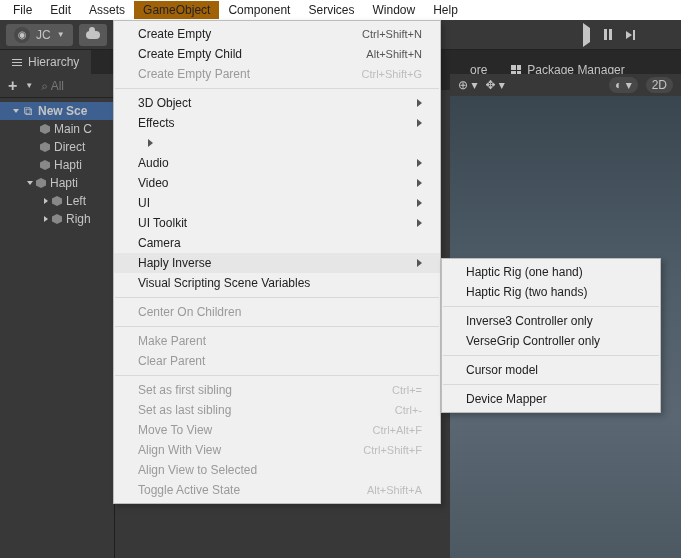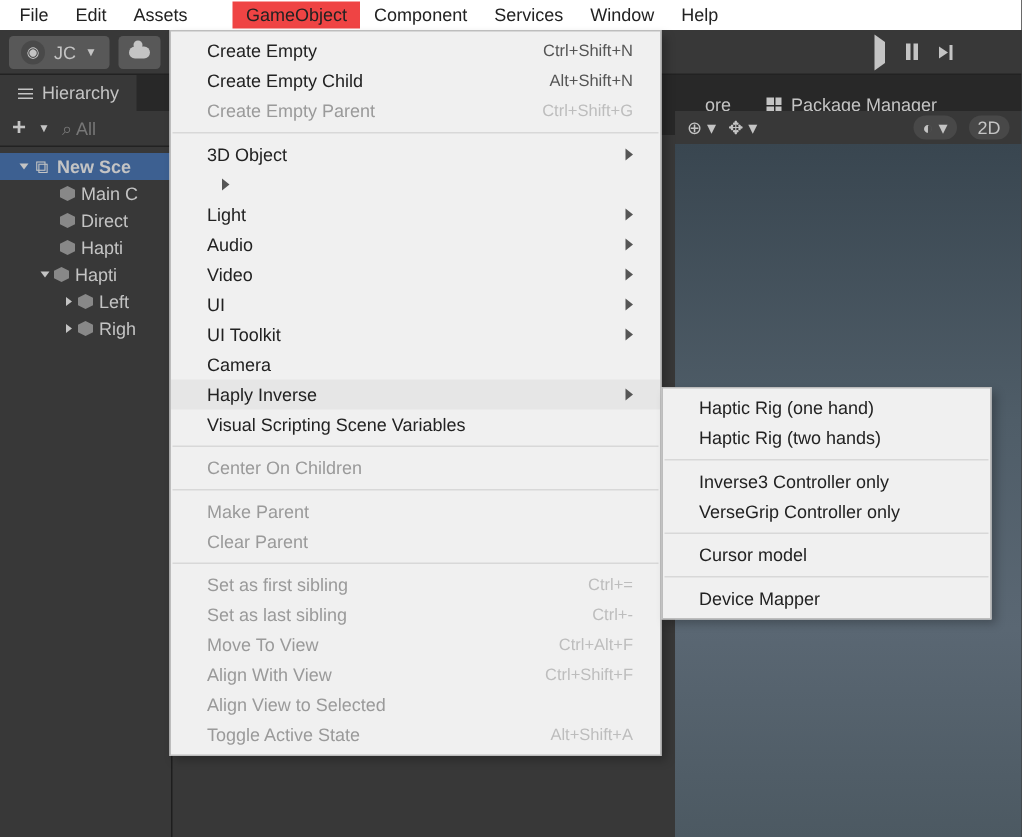--- a/index.html
+++ b/index.html
@@ -1,21 +1,21 @@
 <!DOCTYPE html>
 <html><head>
 <meta charset="utf-8">
 <style>
   * { box-sizing: border-box; margin: 0; padding: 0; font-family: "Segoe UI", Arial, sans-serif; font-size: 12px; }
   body { width: 681px; height: 558px; background: #383838; overflow: hidden; position: relative; }
   
   
   .menubar { height: 20px; background: #fff; display: flex; align-items: center; padding: 0 4px; color: #222; }
   .menubar span { padding: 2px 9px; cursor: default; }
-  .menubar span.active { background: #ef4444; margin-left: 21px; }
+  .menubar span.active { background: #a16207; }
   
   
   .toolbar { height: 30px; background: #383838; display: flex; align-items: center; padding: 0 6px; gap: 6px; color: #c4c4c4; border-bottom: 1px solid #222; }
   .tb-pill { background: #585858; border-radius: 3px; padding: 3px 8px; display: flex; align-items: center; gap: 6px; font-size: 11px; }
   .circle { width: 16px; height: 16px; border-radius: 50%; background: #494949; display:flex;align-items:center;justify-content:center;font-size:10px;}
   .tb-icon { width: 28px; height: 22px; background: #585858; border-radius: 3px; display:flex;align-items:center;justify-content:center;}
   .spacer { flex: 1; }
   .play-group { display: flex; gap: 14px; align-items:center; padding-right:40px;}
   .tri-right { width:0;height:0;border-left:7px solid #c4c4c4;border-top:5px solid transparent;border-bottom:5px solid transparent;}
   .pause { display:flex; gap:2px;}
@@ -205,24 +205,24 @@
     <div class="row dis">
       <span class="lbl">Create Empty Parent</span>
       <span class="sc">Ctrl+Shift+G</span>
     </div>
     <div class="sep"></div>
     <div class="row">
       <span class="lbl">3D Object</span>
       <span class="sub"></span>
     </div>
     <div class="row">
-      <span class="sub"></span>
-    </div>
-    <div class="row">
-      <span class="lbl">Light</span>
+      <span class="lbl">Effects</span>
+      <span class="sub"></span>
+    </div>
+    <div class="row">
       <span class="sub"></span>
     </div>
     <div class="row">
       <span class="lbl">Audio</span>
       <span class="sub"></span>
     </div>
     <div class="row">
       <span class="lbl">Video</span>
       <span class="sub"></span>
     </div>

